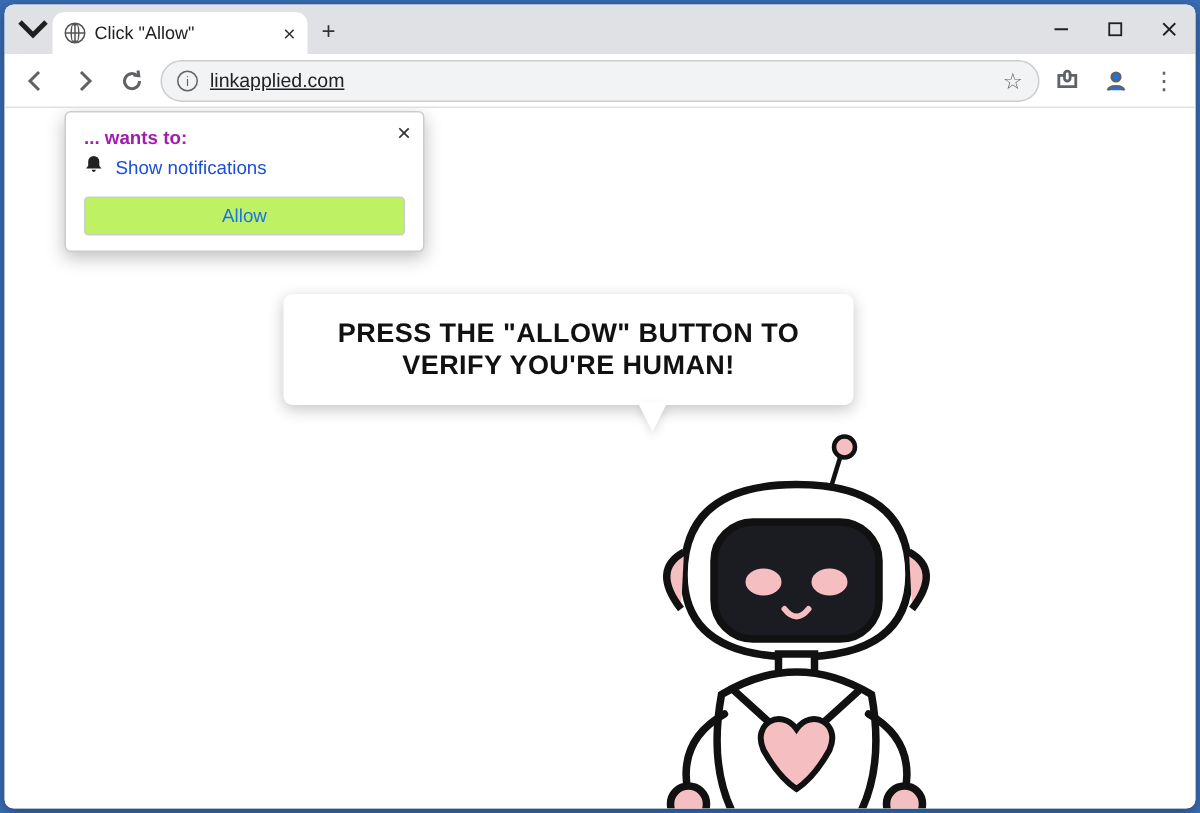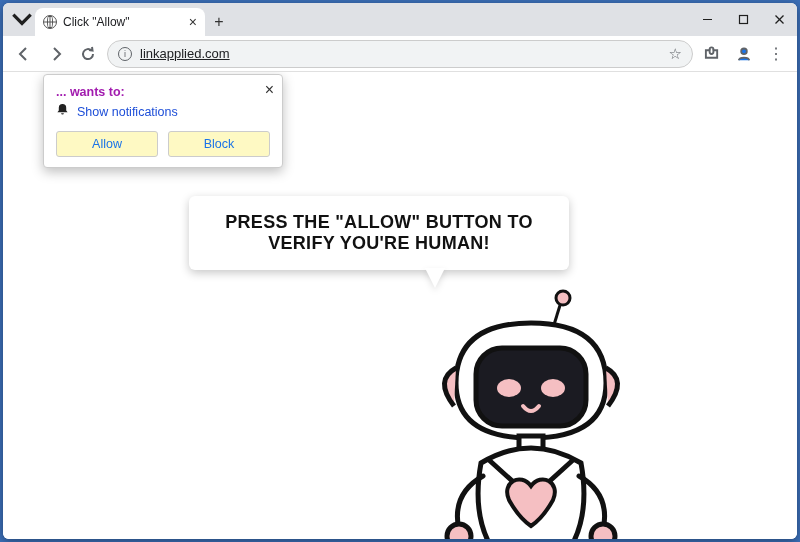--- a/index.html
+++ b/index.html
@@ -142,21 +142,21 @@
     }
     .perm .title{ font-weight:600; color:#a21caf; margin-bottom:4px;}
     .perm .row{
       display:flex; align-items:flex-end; gap:8px; color:#1d4ed8; margin-bottom:12px;
     }
     .perm .bell{ font-size:13px;}
     .perm .btns{
       display:flex; gap:10px;
     }
     .perm .btn{
-      flex:1; height:26px; border:1px solid #ccc; background:#fef9c3;
+      flex:1; height:26px; border:1px solid #ccc; background:#bef264;
       color:#1a73e8; font-size:12.5px; border-radius:3px;
       display:flex; align-items:center; justify-content:center;
     }
     
     .bubble{
       position:absolute;
       left:186px; top:124px;
       width:380px;
       background:#fff;
       border-radius:6px;
@@ -275,21 +275,20 @@
       <div class="row">
         <span class="bell">
           <svg width="13" height="13" viewBox="0 0 14 14">
               <path d="M7 1a4 4 0 0 0-4 4v3l-1.5 2h11L11 8V5a4 4 0 0 0-4-4zM5.5 11a1.5 1.5 0 0 0 3 0" fill="#222"></path>
             </svg>
         </span>
         <span>Show notifications</span>
       </div>
       <div class="btns">
         <div class="btn">Allow</div>
-        <div class="btn">Block</div>
       </div>
     </div>
 
     <div class="bubble">
       <span>PRESS THE "ALLOW" BUTTON TO VERIFY YOU'RE HUMAN!</span>
     </div>
 
     <div class="robot">
       <svg viewBox="0 0 260 300">
 

